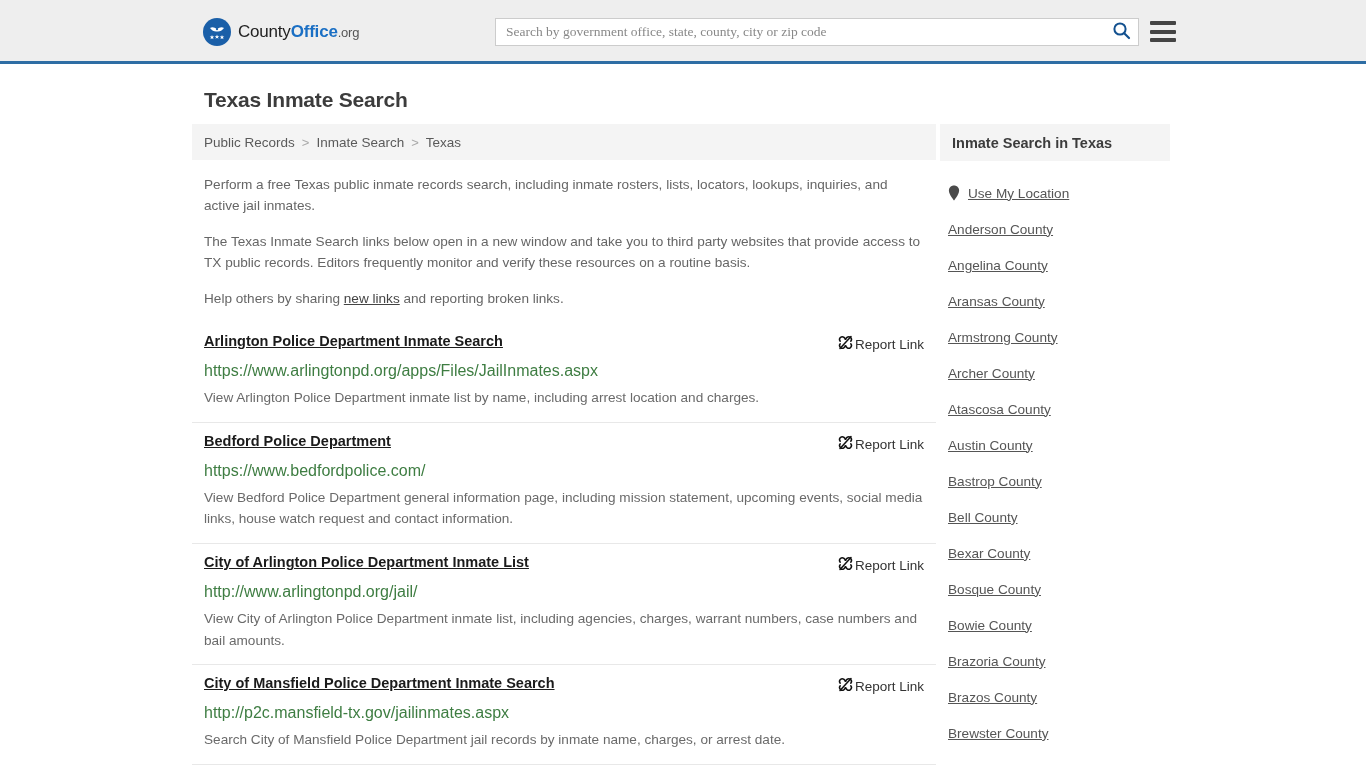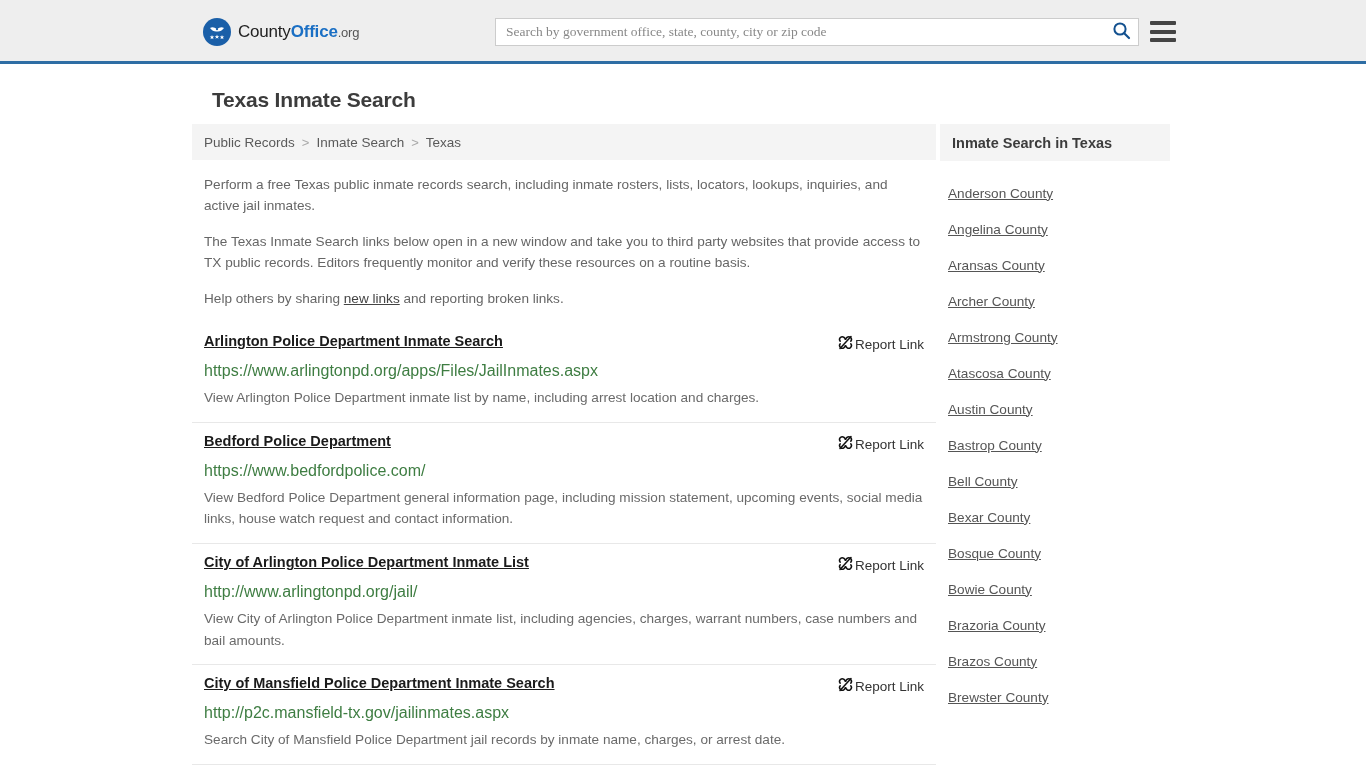--- a/index.html
+++ b/index.html
@@ -94,21 +94,21 @@
     border-radius: 1px;
   }
 
   
   .page {
     position: relative;
     width: 1366px;
   }
   .page-title {
     position: absolute;
-    left: 212px;
+    left: 204px;
     top: 24px;
     font-size: 21px;
     font-weight: bold;
     color: #3c3c3c;
     margin: 0;
     letter-spacing: -0.2px;
   }
 
   .content-col {
     position: absolute;
@@ -387,35 +387,43 @@
 
       </div>
 
     </div>
   </div>
 
   <div class="sidebar">
     <div class="sidebar-header">Inmate Search in Texas</div>
     <div class="sidebar-list">
 
+      <div class="sidebar-row">
+        <span class="pin-icon">
+          <svg width="12" height="16" viewBox="0 0 12 16">
+            <path d="M6 0.6 C3 0.6 0.9 2.8 0.9 5.7 C0.9 9.4 6 15.4 6 15.4 C6 15.4 11.1 9.4 11.1 5.7 C11.1 2.8 9 0.6 6 0.6 Z" fill="#4a4a4a"></path>
+          </svg>
+        </span>
+        <a class="sidebar-link">Use My Location</a>
+      </div>
 
       <div class="sidebar-row">
         <a class="sidebar-link">Anderson County</a>
       </div>
       <div class="sidebar-row">
         <a class="sidebar-link">Angelina County</a>
       </div>
       <div class="sidebar-row">
         <a class="sidebar-link">Aransas County</a>
       </div>
       <div class="sidebar-row">
+        <a class="sidebar-link">Armstrong County</a>
+      </div>
+      <div class="sidebar-row">
         <a class="sidebar-link">Archer County</a>
-      </div>
-      <div class="sidebar-row">
-        <a class="sidebar-link">Armstrong County</a>
       </div>
       <div class="sidebar-row">
         <a class="sidebar-link">Atascosa County</a>
       </div>
       <div class="sidebar-row">
         <a class="sidebar-link">Austin County</a>
       </div>
       <div class="sidebar-row">
         <a class="sidebar-link">Bastrop County</a>
       </div>

